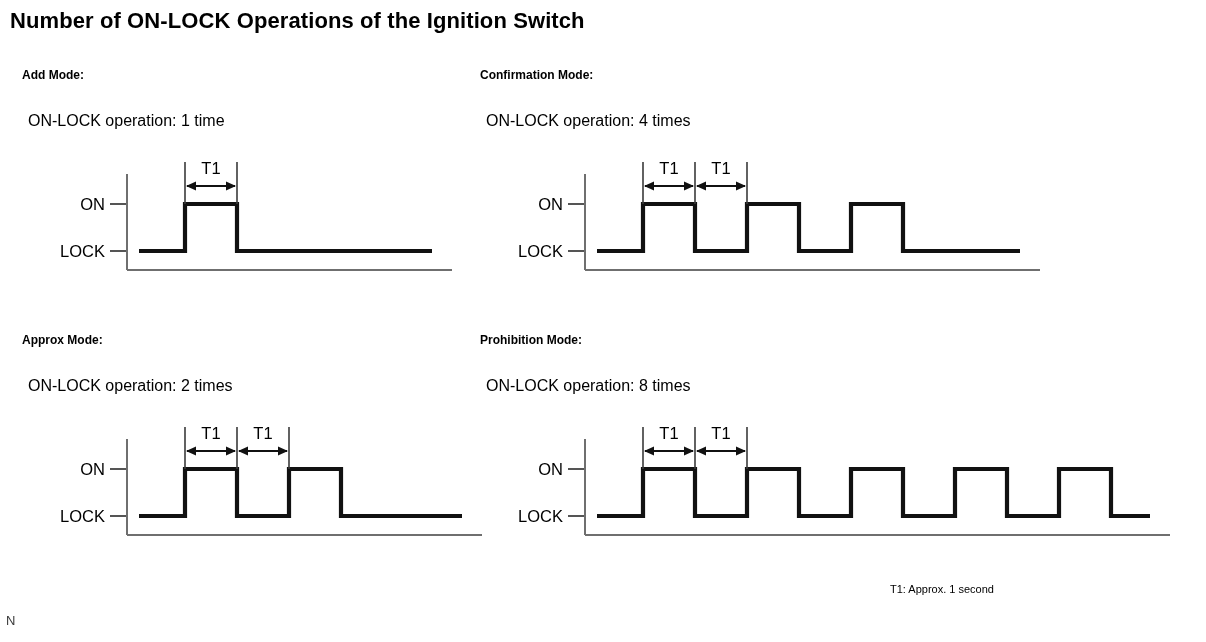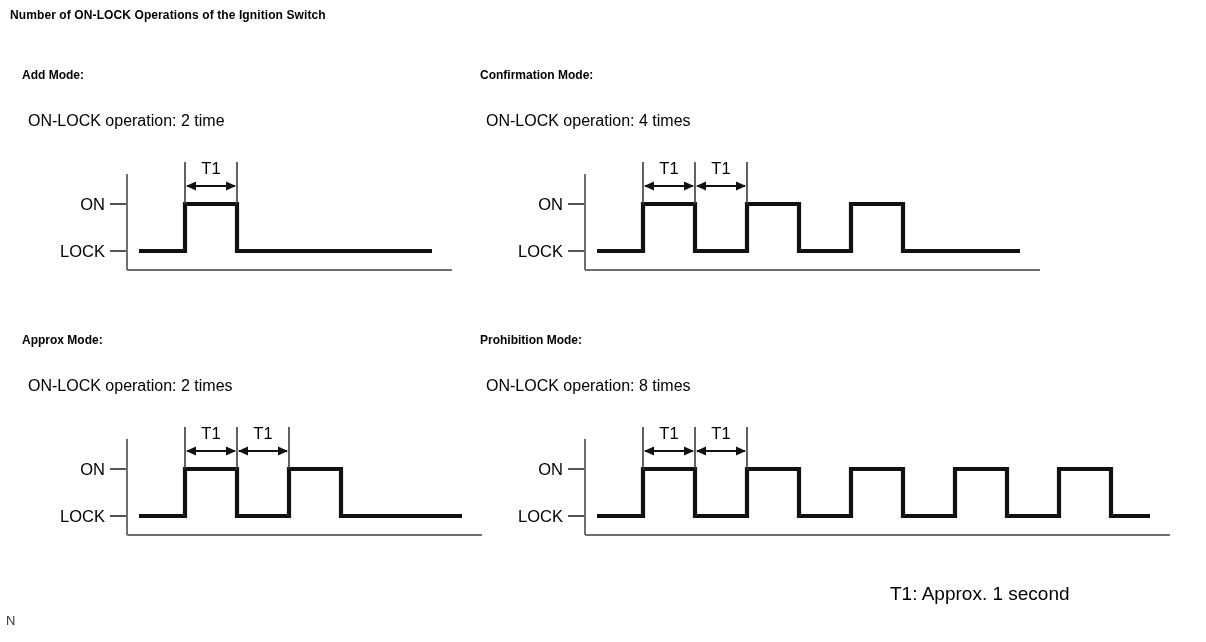--- a/index.html
+++ b/index.html
@@ -12,21 +12,21 @@
     height: 642px;
     position: relative;
     font-family: "Liberation Sans", sans-serif;
     color: #000000;
     overflow: hidden;
   }
   #page-title {
     position: absolute;
     left: 10px;
     top: 8px;
-    font-size: 12px;
+    font-size: 22px;
     font-weight: bold;
     letter-spacing: 0.1px;
     white-space: nowrap;
   }
   .panel {
     position: absolute;
   }
   .panel-title {
     position: absolute;
     top: 0;
@@ -85,39 +85,39 @@
     stroke-width: 2;
     fill: none;
   }
   .t1-head {
     fill: #111111;
   }
   #footer-note {
     position: absolute;
     left: 890px;
     top: 583px;
-    font-size: 19px;
+    font-size: 11px;
     white-space: nowrap;
   }
   #corner-mark {
     position: absolute;
     left: 6px;
     top: 613px;
     font-size: 13px;
     color: #3a3a3a;
   }
 </style>
 </head>
 <body>
 
 <div id="page-title">Number of ON-LOCK Operations of the Ignition Switch</div>
 
 <div class="panel" id="panel-0" style="left:22px; top:68px;">
   <div class="panel-title">Add Mode:</div>
-  <div class="panel-subtitle">ON-LOCK operation: 2 time</div>
+  <div class="panel-subtitle">ON-LOCK operation: 1 time</div>
   <div class="panel-figure"><svg width="430" height="140" viewBox="0 0 430 140">
         <text x="83" y="62" text-anchor="end" class="wf-label">ON</text>
         <line x1="88" y1="56" x2="105" y2="56" class="tick-line"></line>
         <text x="83" y="109" text-anchor="end" class="wf-label">LOCK</text>
         <line x1="88" y1="103" x2="105" y2="103" class="tick-line"></line>
         <line x1="105" y1="26" x2="105" y2="122" class="axis-line"></line>
         <line x1="105" y1="122" x2="432" y2="122" class="axis-line"></line>
         <path d="M 117 103 L 163 103 L 163 56 L 215 56 L 215 103 L 410 103" class="signal-path"></path>
         <line x1="163" y1="14" x2="163" y2="56" class="t1-guide"></line>
         <line x1="215" y1="14" x2="215" y2="56" class="t1-guide"></line>

